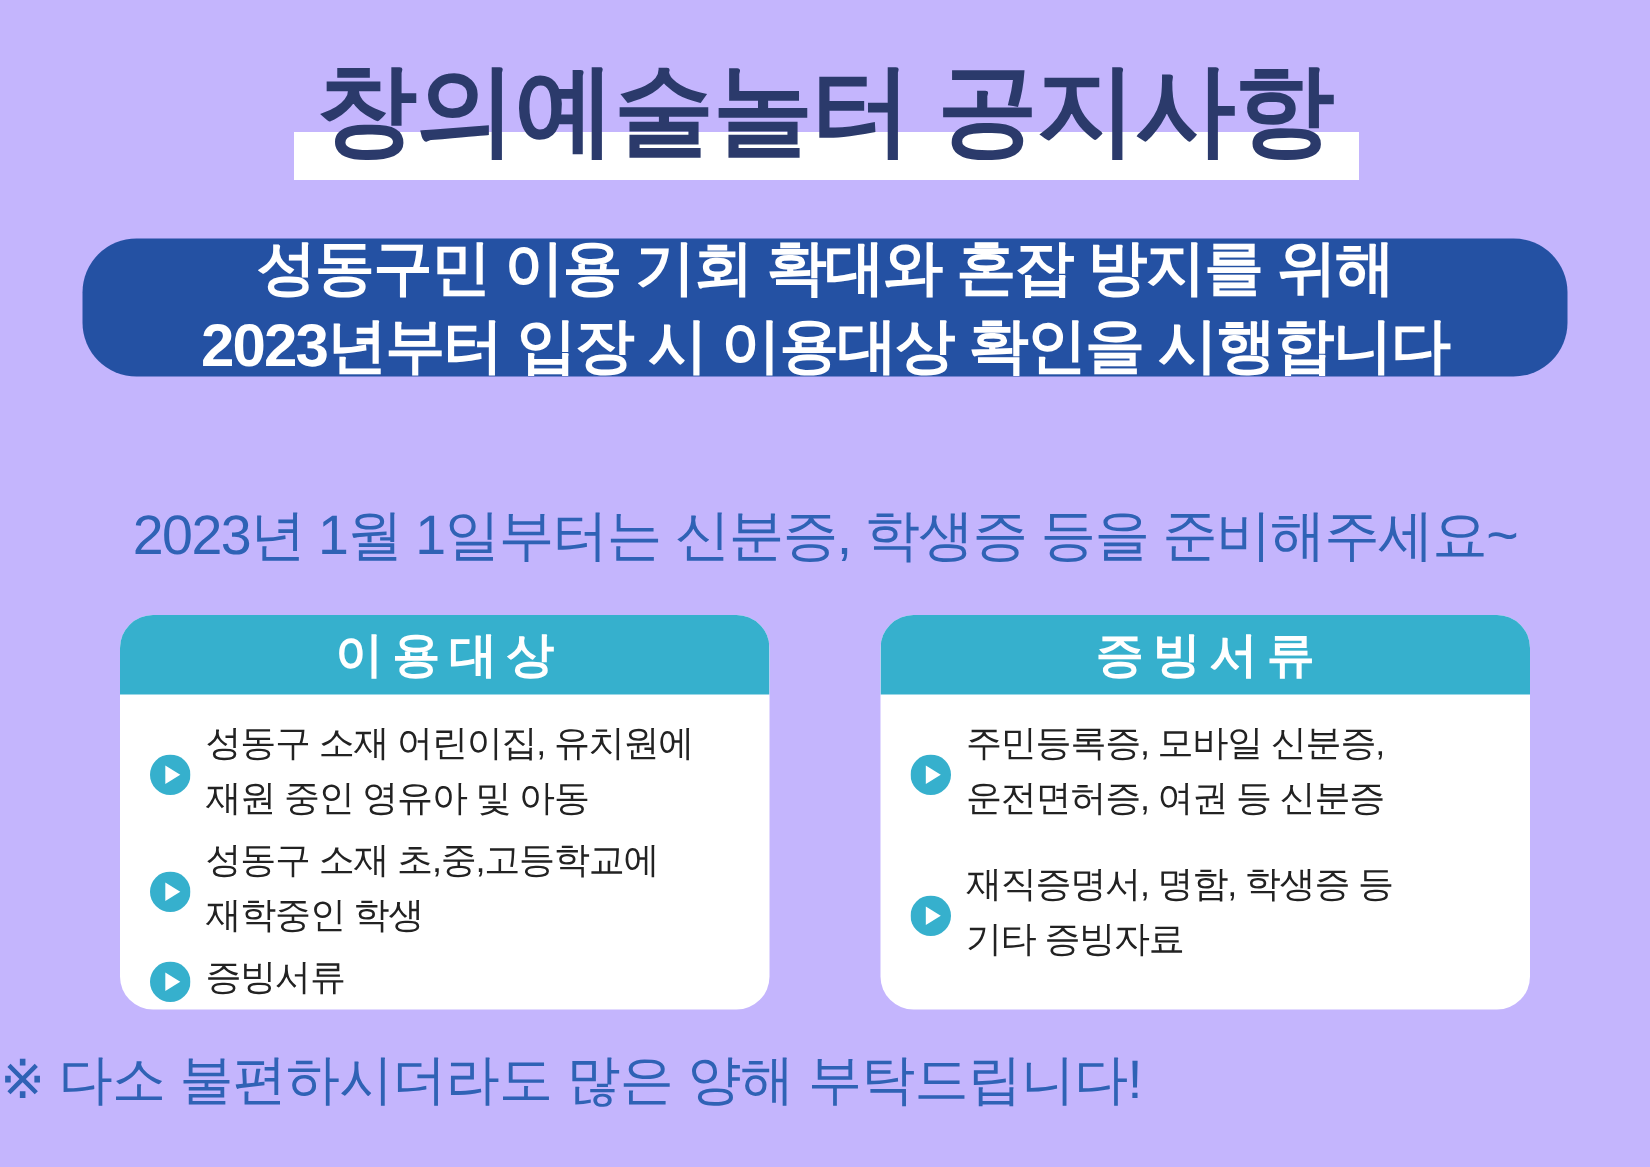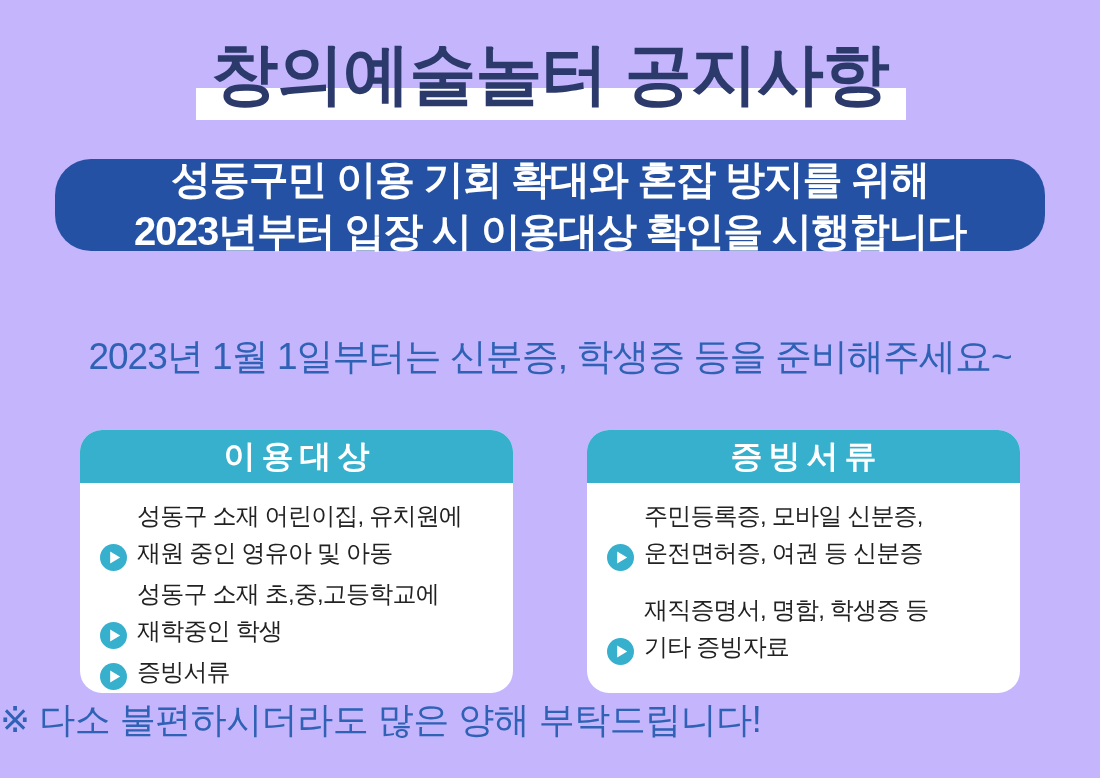--- a/index.html
+++ b/index.html
@@ -104,21 +104,20 @@
   }
   .card {
     width: 433px;
     height: 263px;
     background: #ffffff;
     border-radius: 22px;
     overflow: hidden;
     display: flex;
     flex-direction: column;
     box-sizing: border-box;
-    margin-top: 20px;
   }
   .card-header {
     height: 53px;
     background: #36b0cd;
     color: #ffffff;
     font-size: 32px;
     font-weight: 700;
     letter-spacing: 6px;
     display: flex;
     align-items: center;
@@ -126,21 +125,21 @@
     text-indent: 6px;
     flex: 0 0 auto;
   }
   .card-body {
     flex: 1 1 auto;
     padding: 14px 16px 10px 20px;
     box-sizing: border-box;
   }
   .bullet {
     display: flex;
-    align-items: flex-end;
+    align-items: center;
     margin-bottom: 4px;
   }
   .card-body.spaced .bullet { margin-bottom: 20px; }
   .bullet-icon {
     flex: 0 0 auto;
     width: 27px;
     height: 27px;
     margin-top: 5px;
     margin-right: 10px;
   }

